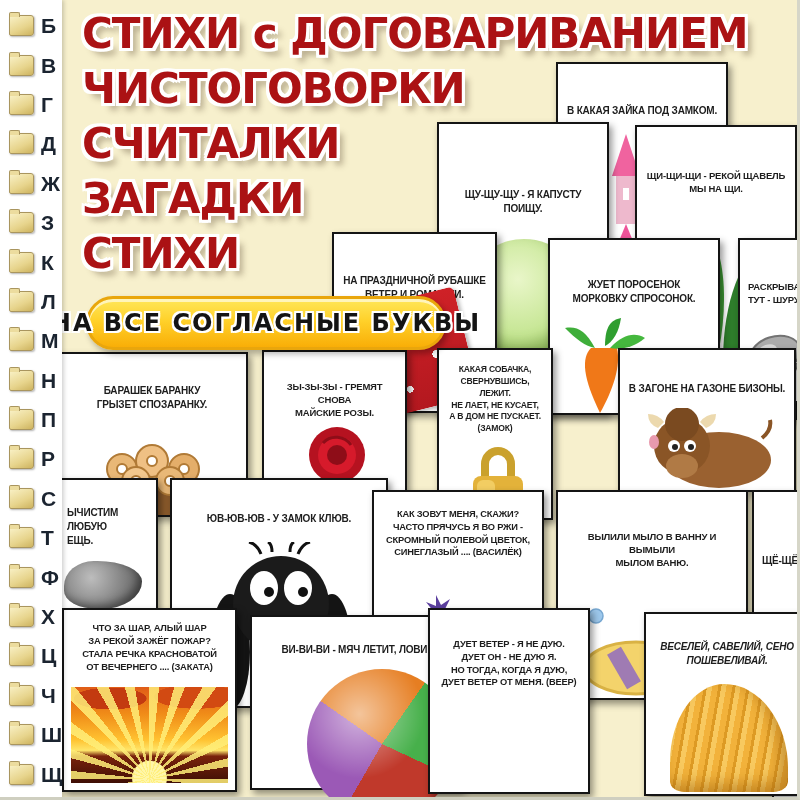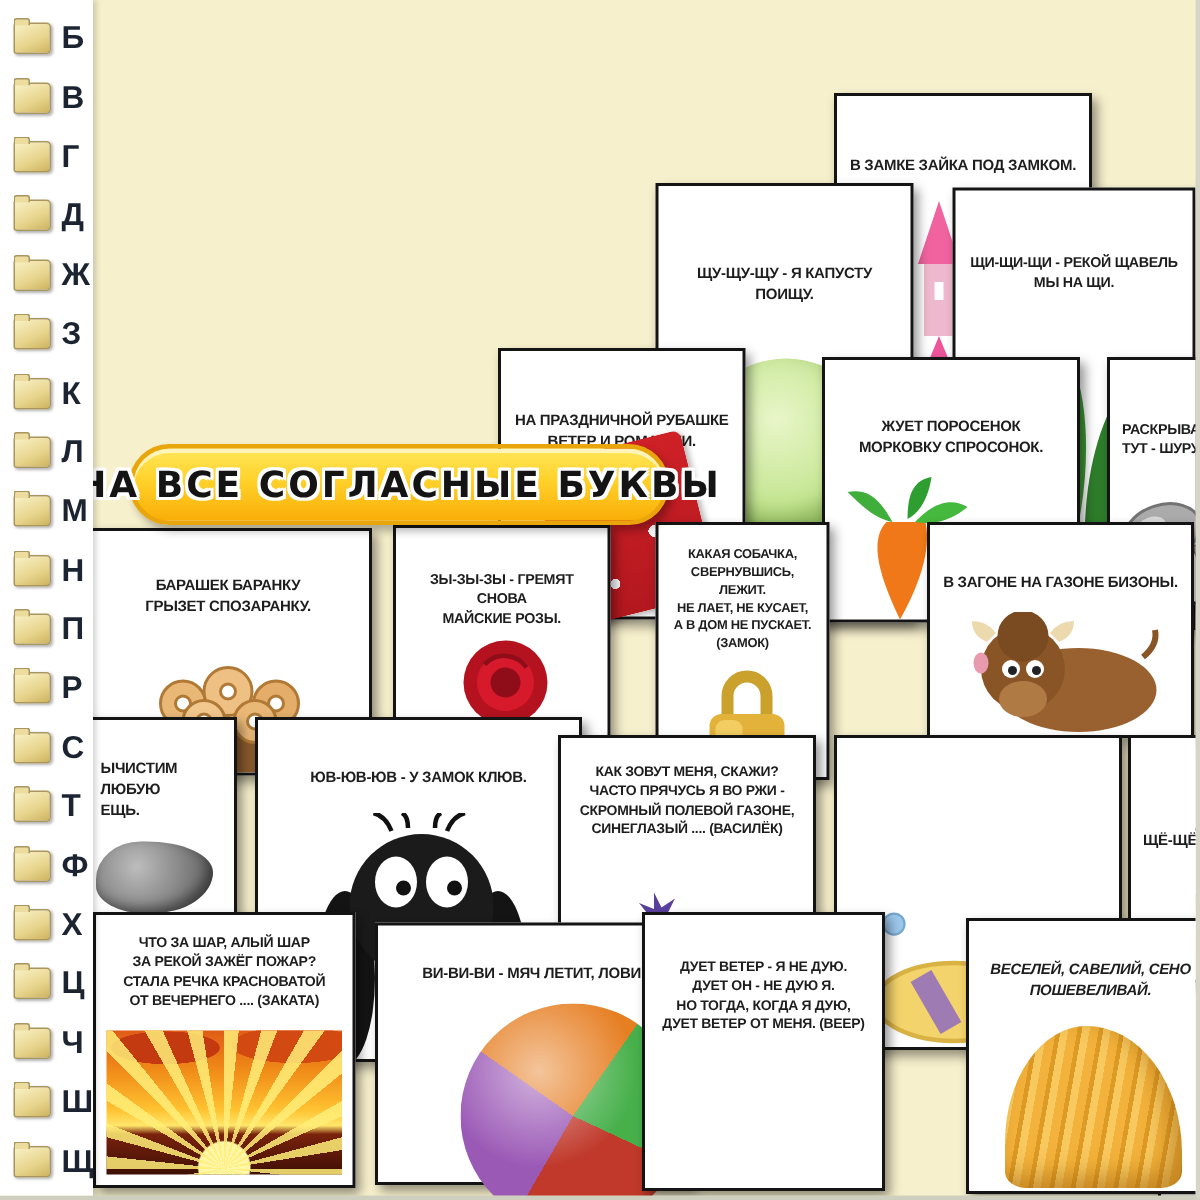--- a/index.html
+++ b/index.html
@@ -86,36 +86,43 @@
   .blob-grey{background:radial-gradient(circle at 35% 35%,#bdbdbd,#7c7c7c 60%,#565656);
       border-radius:40% 60% 55% 45%/55% 45% 60% 40%;box-shadow:inset -4px -4px 8px rgba(0,0,0,.4);}
   .blob-ice{background:radial-gradient(circle at 40% 30%,#ffe08a,#f2b445 55%,#dd8f2a);
       border-radius:50% 50% 45% 55%/60% 60% 40% 40%;}
 </style>
 </head>
 <body>
 
 <div id="stage">
 
+  <div id="title">
+    <div class="title-line">СТИХИ с ДОГОВАРИВАНИЕМ</div>
+    <div class="title-line">ЧИСТОГОВОРКИ</div>
+    <div class="title-line">СЧИТАЛКИ</div>
+    <div class="title-line">ЗАГАДКИ</div>
+    <div class="title-line">СТИХИ</div>
+  </div>
 
   <div class="card z1" style="left:556px;top:62px;width:172px;height:292px;">
-    <div class="card-text" style="top:40px;">В ЗАМКЕ ЗАЙКА ПОД ЗАМКОМ.</div>
+    <div class="card-text" style="top:40px;">В КАКАЯ ЗАЙКА ПОД ЗАМКОМ.</div>
     <svg class="icon" style="left:52px;top:68px;" width="32" height="210" viewBox="0 0 32 210">
       <polygon points="16,2 2,44 30,44" fill="#f0639f"></polygon>
       <rect x="6" y="44" width="20" height="48" fill="#eeb9cd"></rect>
       <rect x="13" y="56" width="6" height="12" fill="#fff"></rect>
       <polygon points="16,92 2,126 30,126" fill="#ee549a"></polygon>
       <rect x="5" y="126" width="22" height="84" fill="#e9aec6"></rect>
       <rect x="13" y="140" width="6" height="12" fill="#fff"></rect>
       <polygon points="16,168 6,192 26,192" fill="#f0639f"></polygon>
     </svg>
   </div>
 
   <div class="card z2" style="left:437px;top:122px;width:172px;height:292px;">
-    <div class="card-text" style="top:52px;">ЩУ-ЩУ-ЩУ - Я КАПУСТУ ПОИЩУ.</div>
+    <div class="card-text" style="top:64px;">ЩУ-ЩУ-ЩУ - Я КАПУСТУ ПОИЩУ.</div>
     <div class="icon cabbage" style="left:25px;top:115px;"></div>
   </div>
 
   <div class="card z2" style="left:635px;top:125px;width:162px;height:295px;">
     <div class="card-text" style="top:42px;font-size:9.5px;">ЩИ-ЩИ-ЩИ - РЕКОЙ ЩАВЕЛЬ МЫ НА ЩИ.</div>
     <svg class="icon" style="left:36px;top:105px;" width="95" height="175" viewBox="0 0 95 175">
       <path d="M30,170 C10,110 18,40 42,10 C58,50 52,120 30,170 Z" fill="#3f9b35"></path>
       <path d="M52,160 C45,100 58,45 80,22 C90,70 78,130 52,160 Z" fill="#2e7d2b"></path>
       <rect x="34" y="150" width="12" height="25" fill="#dfe8cf"></rect>
     </svg>
@@ -236,32 +243,34 @@
       <circle cx="63" cy="50" r="5" fill="#111"></circle>
         <circle cx="97" cy="50" r="5" fill="#111"></circle>
       <path d="M58,80 Q72,100 102,90 Q86,72 58,80 Z" fill="#f5b50e"></path>
       <path d="M70,94 Q86,100 100,92 L96,102 Q82,106 70,94 Z" fill="#d89708"></path>
     </svg>
   </div>
 
   <div class="card z5" style="left:372px;top:490px;width:172px;height:162px;">
     <div class="card-text" style="top:16px;font-size:9.3px;">КАК ЗОВУТ МЕНЯ, СКАЖИ?
 ЧАСТО ПРЯЧУСЬ Я ВО РЖИ -
-СКРОМНЫЙ ПОЛЕВОЙ ГАЗОНЕ,
+СКРОМНЫЙ ПОЛЕВОЙ ЦВЕТОК,
 СИНЕГЛАЗЫЙ .... (ВАСИЛЁК)</div>
     <svg class="icon" style="left:44px;bottom:0;" width="84" height="56" viewBox="0 0 84 56">
       <path d="M20,56 q2,-24 -4,-36" stroke="#3f7d35" stroke-width="3" fill="none"></path>
       <path d="M48,56 q-2,-18 4,-28" stroke="#3f7d35" stroke-width="3" fill="none"></path>
       <path d="M64,56 q6,-20 16,-26" stroke="#4a8a3d" stroke-width="2" fill="none"></path>
       <path d="M16,18 l-8,-10 l10,4 l0,-11 l5,10 l9,-6 l-5,10 l9,3 l-11,2 z" fill="#5b3f9e"></path>
       <path d="M52,28 l-7,-8 l9,3 l1,-9 l4,8 l8,-4 l-5,8 l7,3 l-10,1 z" fill="#4050b5"></path>
     </svg>
   </div>
 
   <div class="card z5" style="left:556px;top:490px;width:192px;height:210px;">
+    <div class="card-text" style="top:38px;font-size:9.6px;">ВЫЛИЛИ МЫЛО В ВАННУ И ВЫМЫЛИ
+МЫЛОМ ВАНЮ.</div>
     <svg class="icon" style="left:18px;bottom:2px;" width="158" height="108" viewBox="0 0 158 108">
       <ellipse cx="60" cy="80" rx="52" ry="26" fill="#f3d36b" stroke="#d9b244" stroke-width="3"></ellipse>
       <rect x="40" y="60" width="16" height="40" transform="rotate(-30 48 80)" fill="#8f6bbf" opacity="0.85"></rect>
       <g fill="#8cbfe9" opacity="0.85" stroke="#5f98c9" stroke-width="1.5">
         <circle cx="20" cy="28" r="7"></circle>
           <circle cx="100" cy="42" r="12"></circle>
         <circle cx="122" cy="52" r="9"></circle>
           <circle cx="138" cy="40" r="11"></circle>
         <circle cx="112" cy="64" r="8"></circle>
           <circle cx="132" cy="70" r="7"></circle>

